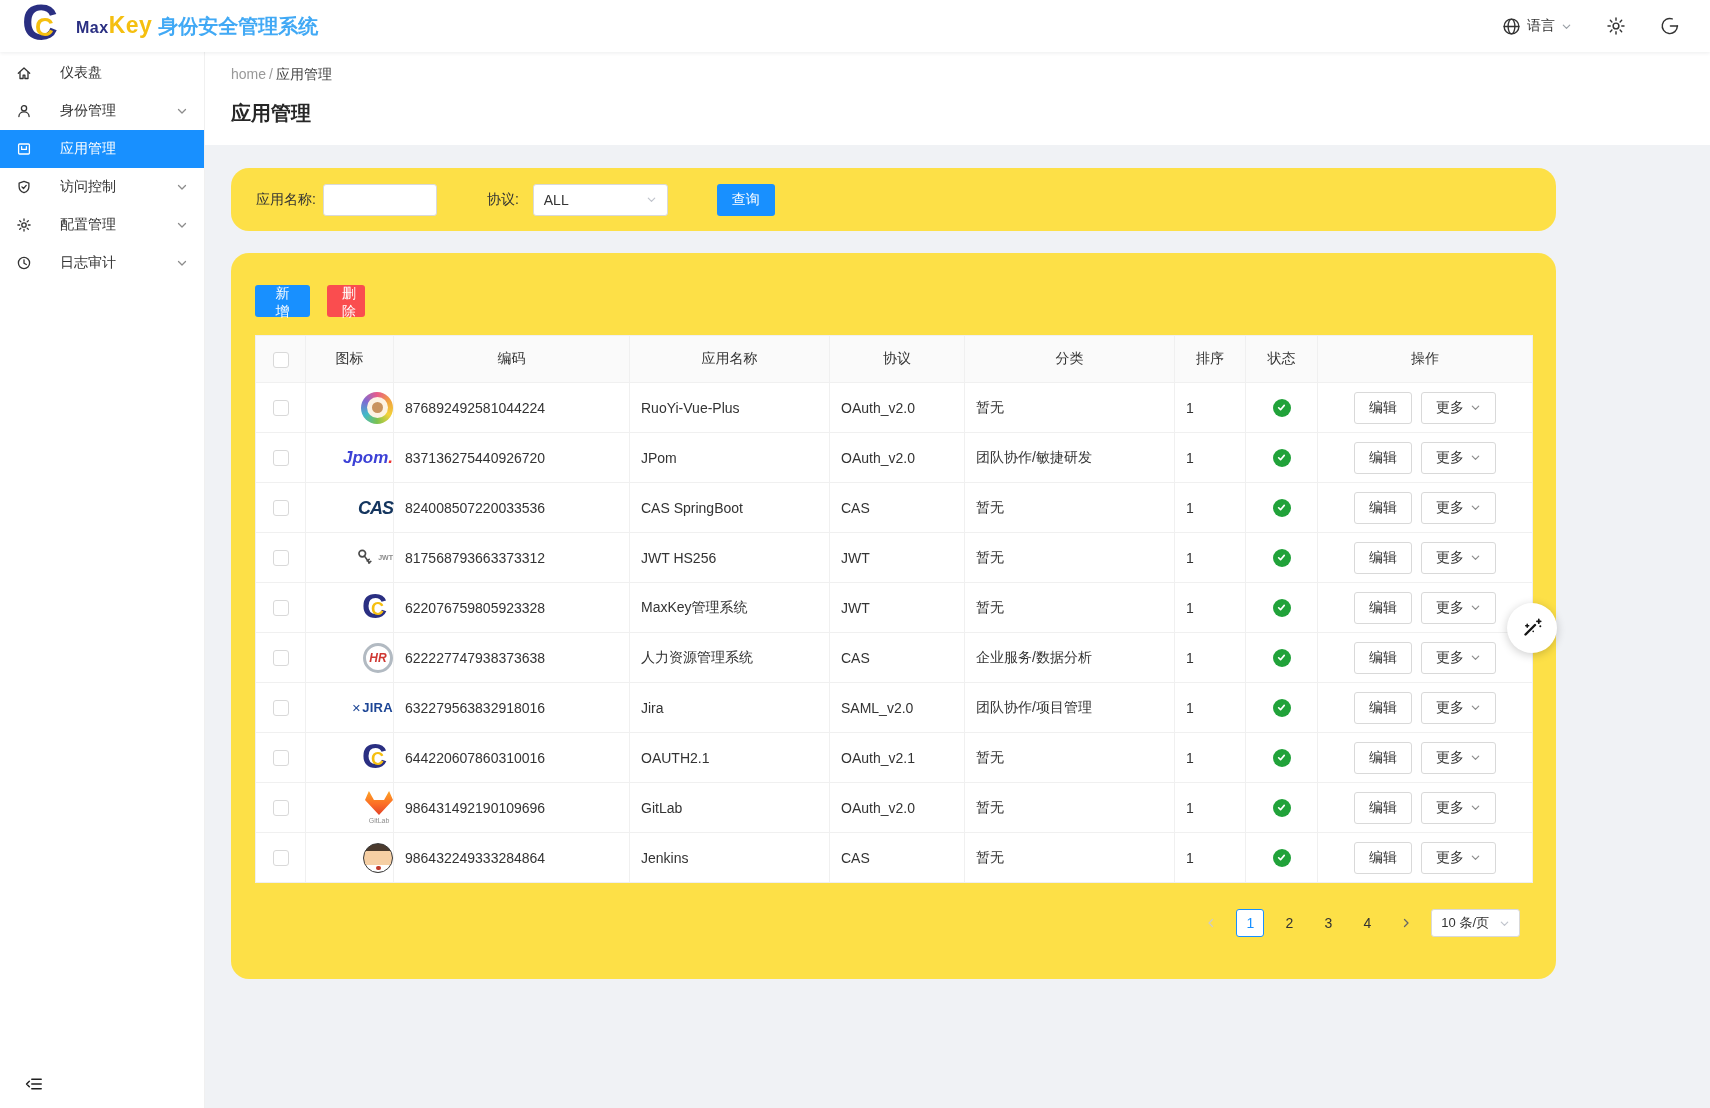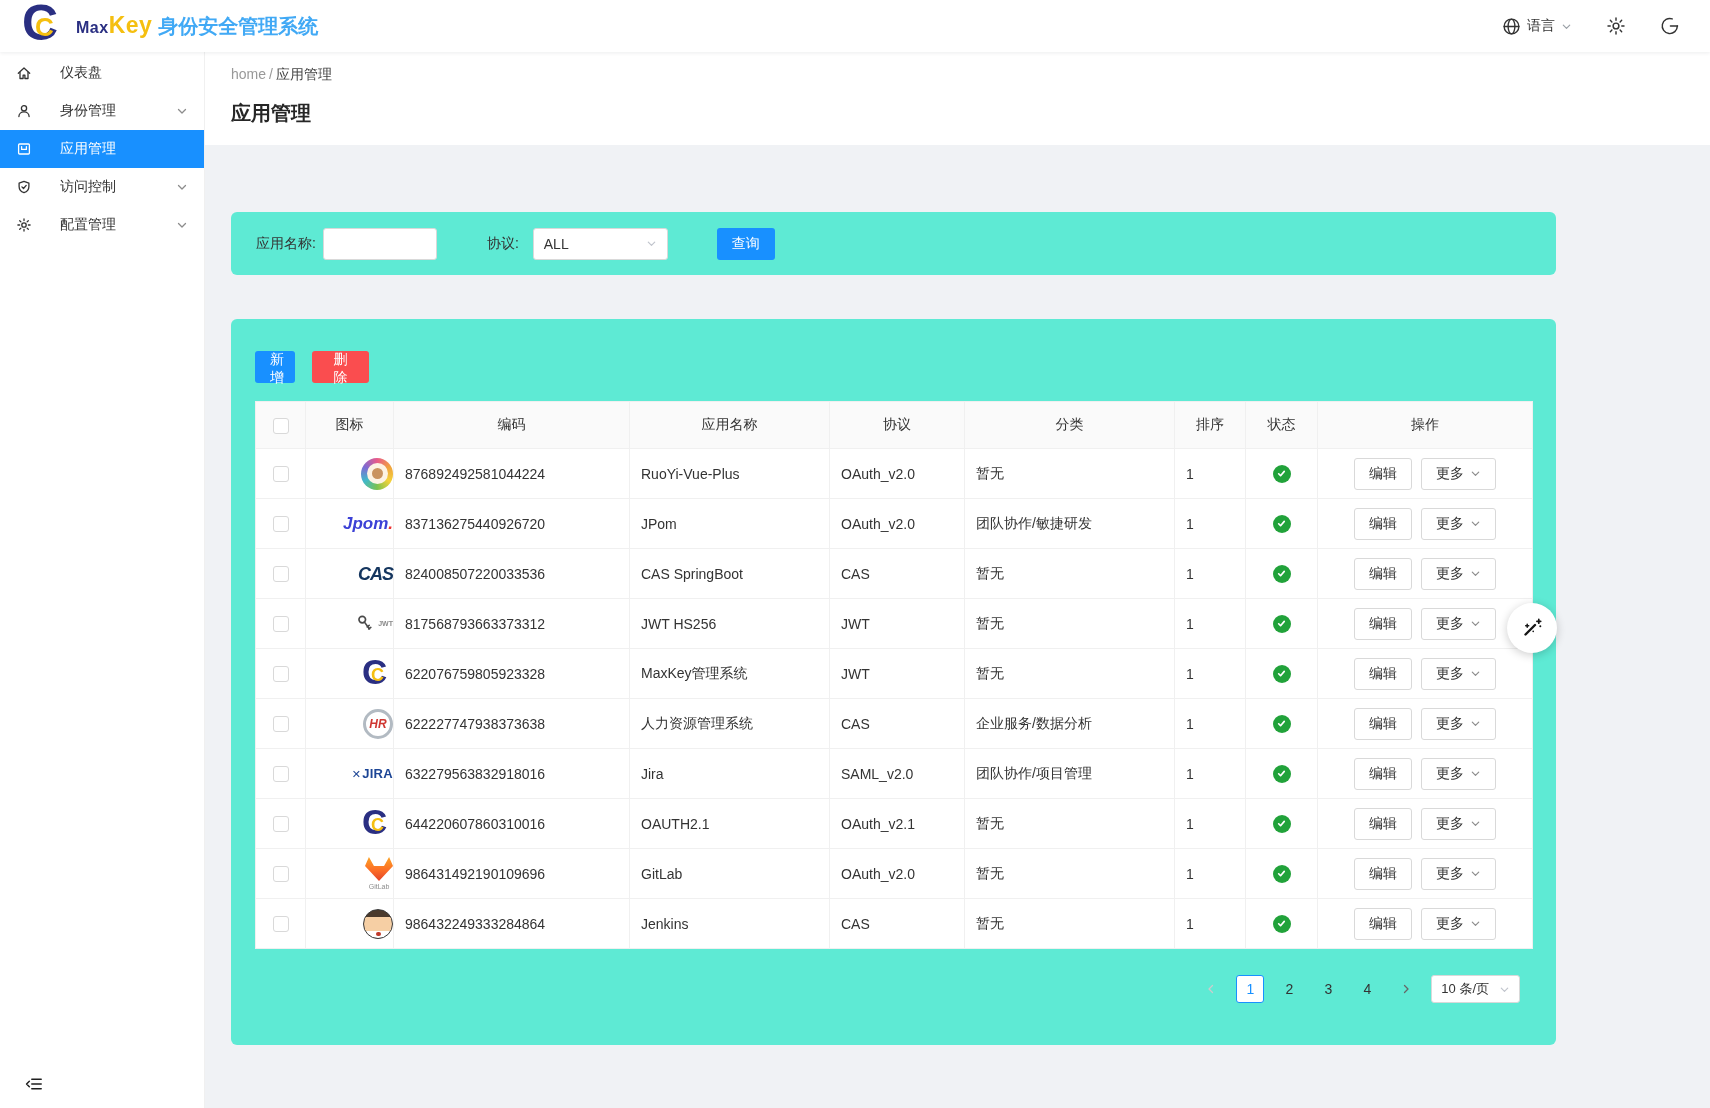--- a/index.html
+++ b/index.html
@@ -36,36 +36,36 @@
 
   
   .main { position:absolute; left:205px; top:52px; right:0; bottom:0; overflow:hidden; }
   .page-head { background:#fff; padding:14px 26px 18px 26px; }
   .crumbs { font-size:14px; color:#999; display:flex; gap:3px; }
   .crumbs .cur { color:#444; }
   .crumbs .home { cursor:pointer; }
   .page-title { margin-top:16px; font-size:20px; font-weight:bold; color:#262626; }
 
   .content { padding:23px 154px 24px 26px; }
-  .card { background:#5eead4; border-radius:6px;margin-top:44px; }
+  .card { background:#fde047; border-radius:18px; }
   .filter-card { height:63px; display:flex; align-items:center; padding:0 25px; gap:0; margin-bottom:22px; }
   .f-label { color:#333; }
   .f-input { width:114px; height:32px; border:1px solid #d9d9d9; border-radius:3px; background:#fff; margin-left:7px; }
   .f-gap1 { width:50px; }
   .f-select { width:135px; height:32px; border:1px solid #d9d9d9; border-radius:3px; background:#fff; margin-left:14px; display:flex; align-items:center; padding:0 10px; cursor:pointer; }
   .f-select .chev { margin-left:auto; color:#c0c4cc; }
   .btn { border:none; border-radius:3px; height:32px; font-size:14px; font-family:inherit; cursor:pointer; }
   .btn-primary { background:#1890ff; color:#fff; padding:0 15px; }
   .btn-danger { background:#fa4d4f; color:#fff; padding:0 15px; }
   .f-search { margin-left:49px; width:58px; padding:0; }
 
   .table-card { padding:32px 24px 42px 24px; }
   .toolbar { display:flex; gap:17px; margin-bottom:18px; }
-  .toolbar .btn { width:40px; }
-  .toolbar .btn-danger { width:57px; }
+  .toolbar .btn { width:55px; }
+  .toolbar .btn-danger { width:38px; }
 
   table.apps { width:100%; border-collapse:collapse; table-layout:fixed; }
   .apps th, .apps td { border:1px solid #f0f0f0; font-weight:normal; font-size:14px; color:#333; }
   .apps thead th { background:#fafafa; height:47px; text-align:center; color:#333; }
   .apps tbody td { height:50px; background:#fff; }
   .apps td.l { text-align:left; padding-left:11px; }
   .apps td.c { text-align:center; }
   .col-check{width:50px}.col-icon{width:88px}.col-code{width:236px}.col-name{width:200px}.col-proto{width:135px}.col-cat{width:210px}.col-sort{width:71px}.col-status{width:72px}.col-act{width:215px}
 
   .checkbox { display:inline-block; width:16px; height:16px; border:1px solid #d9d9d9; border-radius:3px; background:#fff; vertical-align:middle; cursor:pointer; }
@@ -206,20 +206,34 @@
         </span>
       </div>
       <div class="menu-item">
         <span class="mi-ic">
           <svg class="ic" viewBox="0 0 16 16">
             <circle cx="8" cy="8" r="2.2"></circle>
             <path d="M8 1.9v1.7M8 12.4v1.7M1.9 8h1.7M12.4 8h1.7M3.7 3.7l1.2 1.2M11.1 11.1l1.2 1.2M12.3 3.7l-1.2 1.2M4.9 11.1l-1.2 1.2"></path>
           </svg>
         </span>
         <span>配置管理</span>
+        <span class="mi-chev">
+          <svg class="ic" viewBox="0 0 12 12">
+            <path d="M2.5 4.5L6 8l3.5-3.5"></path>
+          </svg>
+        </span>
+      </div>
+      <div class="menu-item">
+        <span class="mi-ic">
+          <svg class="ic" viewBox="0 0 16 16">
+            <circle cx="8" cy="8" r="5.6"></circle>
+            <path d="M8 4.8v3.4l2.3 1.3"></path>
+          </svg>
+        </span>
+        <span>日志审计</span>
         <span class="mi-chev">
           <svg class="ic" viewBox="0 0 12 12">
             <path d="M2.5 4.5L6 8l3.5-3.5"></path>
           </svg>
         </span>
       </div>
     </nav>
   <span class="side-fold">
     <svg class="ic" viewBox="0 0 18 18">
         <path d="M7 4.7h8.5M7 9h8.5M7 13.3h8.5"></path>

